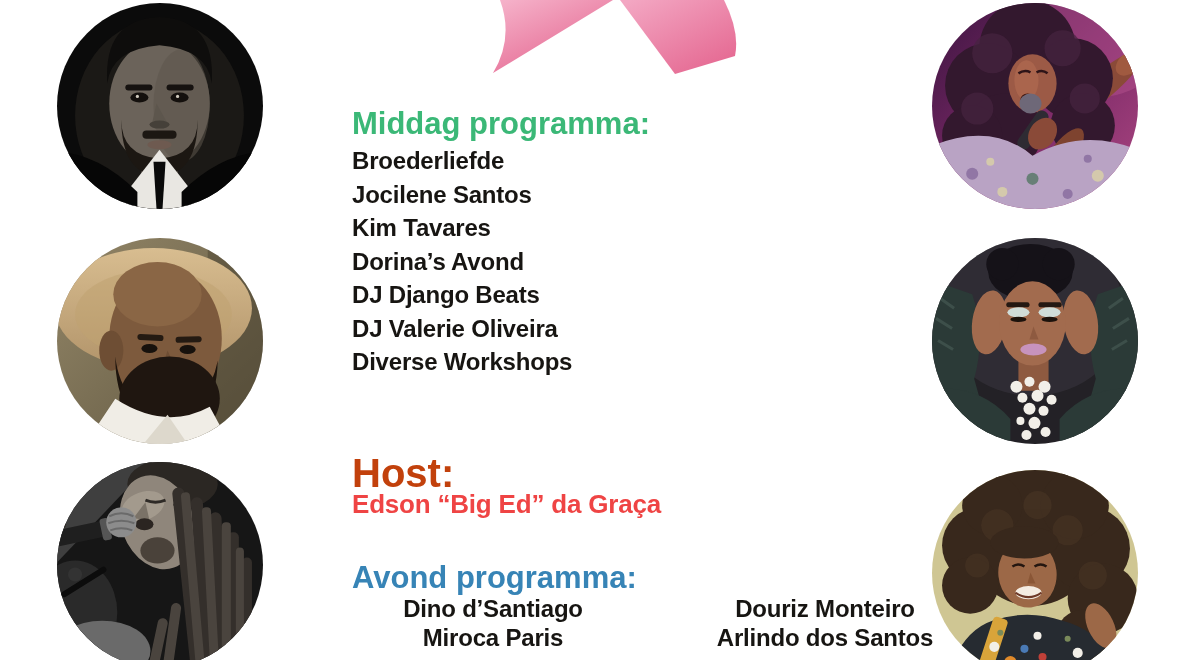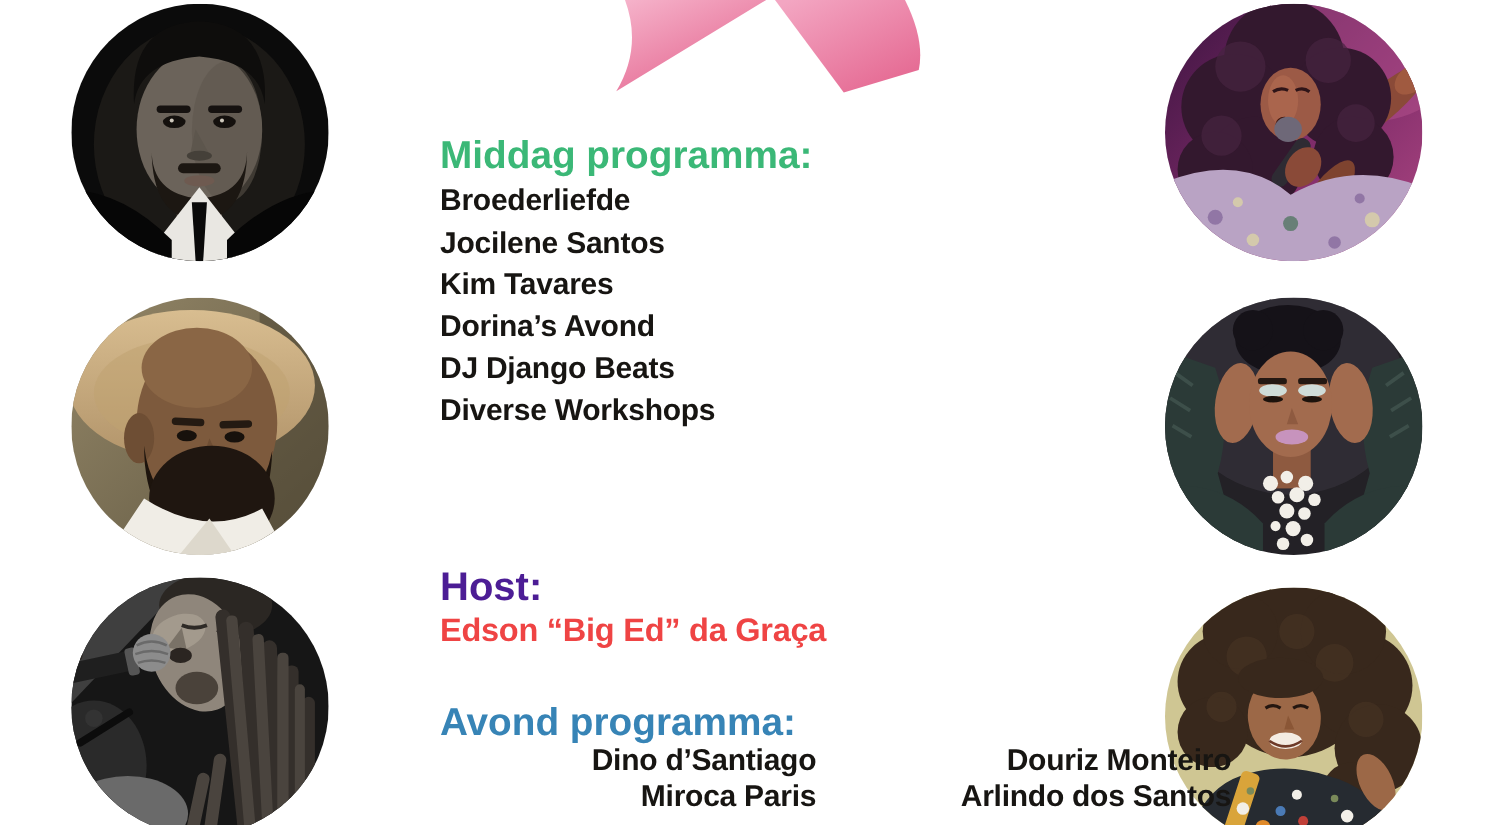--- a/index.html
+++ b/index.html
@@ -13,21 +13,21 @@
   .portrait{
     position:absolute;width:206px;height:206px;border-radius:50%;
     overflow:hidden;
   }
   .portrait svg{display:block;width:100%;height:100%;}
   
   .center-col{position:absolute;left:352px;width:500px;}
   .sec-title{font-weight:700;font-size:31px;letter-spacing:0;}
   .acts{font-weight:700;font-size:24px;color:#171512;line-height:33.5px;letter-spacing:-0.2px;}
   .host-name{font-weight:700;font-size:26px;color:#ef4444;letter-spacing:-0.2px;}
-  .col-list{position:absolute;width:320px;text-align:right;font-weight:700;
+  .col-list{position:absolute;width:320px;text-align:center;font-weight:700;
     font-size:24px;color:#171512;line-height:28.5px;letter-spacing:-0.2px;}
 </style>
 </head>
 <body>
 
 <svg class="abs" style="left:488px;top:0;width:250px;height:76px" viewBox="0 0 250 76">
   <defs>
     <linearGradient id="bowL" x1="0" y1="0" x2="0.7" y2="1">
       <stop offset="0" stop-color="#f6b5cc"></stop>
         <stop offset="1" stop-color="#e4658f"></stop>
@@ -279,25 +279,26 @@
 <div class="center-col" style="top:106px">
   <div class="sec-title" style="color:#3bb877">Middag programma:</div>
 </div>
 
 <div class="center-col acts" style="top:144px">
   <div>Broederliefde</div>
   <div>Jocilene Santos</div>
   <div>Kim Tavares</div>
   <div>Dorina’s Avond</div>
   <div>DJ Django Beats</div>
+  <div>DJ Valerie Oliveira</div>
   <div>Diverse Workshops</div>
 </div>
 
 <div class="center-col" style="top:451px">
-  <div class="sec-title" style="color:#4c1d95;font-size:32px">Host:</div>
+  <div class="sec-title" style="color:#c2410c;font-size:40px">Host:</div>
 </div>
 <div class="center-col host-name" style="top:489px">Edson “Big Ed” da Graça</div>
 
 <div class="center-col" style="top:560px">
   <div class="sec-title" style="color:#3784b6">Avond programma:</div>
 </div>
 
 <div class="col-list" style="left:333px;top:595px">
   <div>Dino d’Santiago</div>
   <div>Miroca Paris</div>

